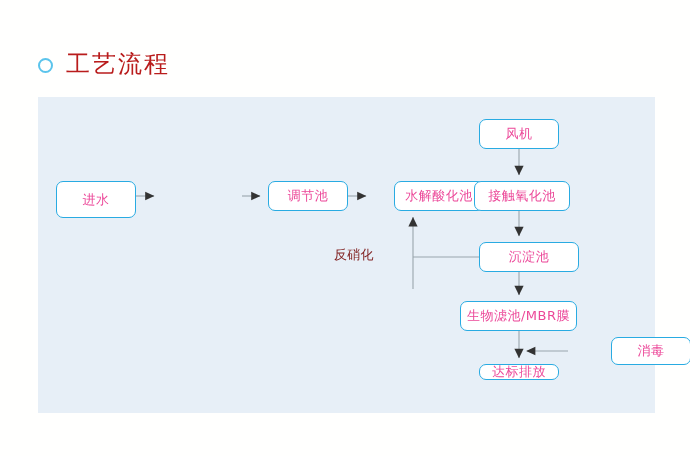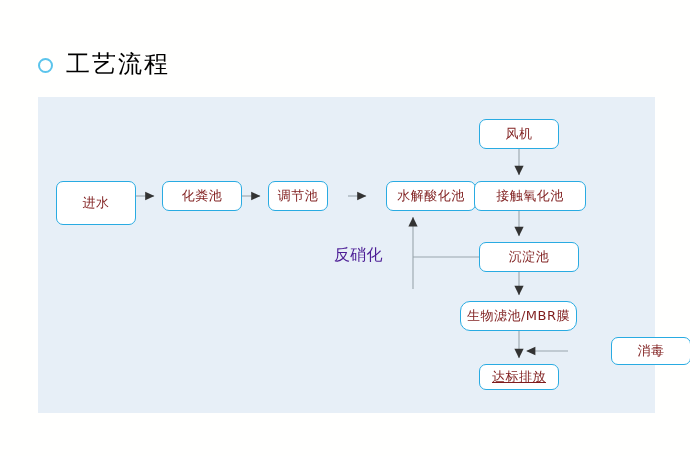--- a/index.html
+++ b/index.html
@@ -7,21 +7,21 @@
     width:690px;height:456px;
     background:#FFFFFE;
     font-family:"DejaVu Sans","Liberation Sans",sans-serif;
     overflow:hidden;
     position:relative;
   }
   #page-title{
     position:absolute;
     left:38px; top:48px;
     display:flex; align-items:center; gap:13px;
-    color:#000000;
+    color:#b91c1c;
     font-size:24px;
     letter-spacing:2px;
     font-weight:400;
   }
   #ring-icon{
     width:15px;height:15px;border-radius:50%;
     border:2px solid #5BC4EC;
     box-sizing:border-box;
     flex:0 0 auto;
     position:relative; top:1px;
@@ -32,32 +32,32 @@
     width:617px; height:316px;
     background:#E7EFF7;
   }
   #flow-svg{position:absolute;left:0;top:0;}
   .node{
     position:absolute;
     box-sizing:border-box;
     background:#FFFFFF;
     border:1.6px solid #29ABE2;
     border-radius:7px;
-    color:#7f1d1d;
+    color:#ec4899;
     font-size:13px;
     display:flex;
     align-items:center;
     justify-content:center;
     white-space:nowrap;
     letter-spacing:.5px;
   }
   .note{
     position:absolute;
-    color:#4c1d95;
-    font-size:16px;
+    color:#7f1d1d;
+    font-size:13px;
     line-height:16px;
     white-space:pre-line;
     letter-spacing:.3px;
   }
 </style>
 </head>
 <body>
 
 <div id="page-title">
   <span id="ring-icon"></span>
@@ -99,57 +99,54 @@
       <line x1="375" y1="160" x2="375" y2="192"></line>
 
       <line x1="481" y1="175" x2="481" y2="198" marker-end="url(#ar-d)"></line>
 
       <line x1="481" y1="234" x2="481" y2="261" marker-end="url(#ar-d)"></line>
 
       <line x1="530" y1="254" x2="489" y2="254" marker-end="url(#ar-l)"></line>
     </g>
   </svg>
 
-  <div class="node" style="left:18px;top:84px;width:80px;height:44px;">
+  <div class="node" style="left:18px;top:84px;width:80px;height:37px;">
     <span>进水</span>
   </div>
 
-  <div class="node" style="left:124px;top:84px;width:80px;height:30px;">
-    <span>化粪池</span>
-  </div>
 
-  <div class="node" style="left:230px;top:84px;width:60px;height:30px;">
+  <div class="node" style="left:230px;top:84px;width:80px;height:30px;">
     <span>调节池</span>
   </div>
 
-  <div class="node" style="left:348px;top:84px;width:90px;height:30px;">
+  <div class="node" style="left:356px;top:84px;width:90px;height:30px;">
     <span>水解酸化池</span>
   </div>
 
-  <div class="node" style="left:436px;top:84px;width:112px;height:30px;">
+  <div class="node" style="left:436px;top:84px;width:96px;height:30px;">
     <span>接触氧化池</span>
   </div>
 
   <div class="node" style="left:441px;top:22px;width:80px;height:30px;">
     <span>风机</span>
   </div>
 
   <div class="node" style="left:441px;top:145px;width:100px;height:30px;">
     <span>沉淀池</span>
   </div>
 
-  <div class="node" style="left:422px;top:204px;width:117px;height:30px;border-radius:10px;">
+  <div class="node" style="left:422px;top:204px;width:117px;height:30px;">
     <span>生物滤池/MBR膜</span>
   </div>
 
   <div class="node" style="left:530px;top:240px;width:80px;height:28px;margin-left:43px;">
     <span>消毒</span>
   </div>
 
-  <div class="node" style="left:441px;top:267px;width:80px;height:26px;text-decoration:underline;">
+  <div class="node" style="left:441px;top:267px;width:80px;height:16px;">
     <span>达标排放</span>
   </div>
 
   <div class="note" style="left:296px;top:134px;">
     <span>反硝化</span>
   </div>
 
 
 </div>
 

